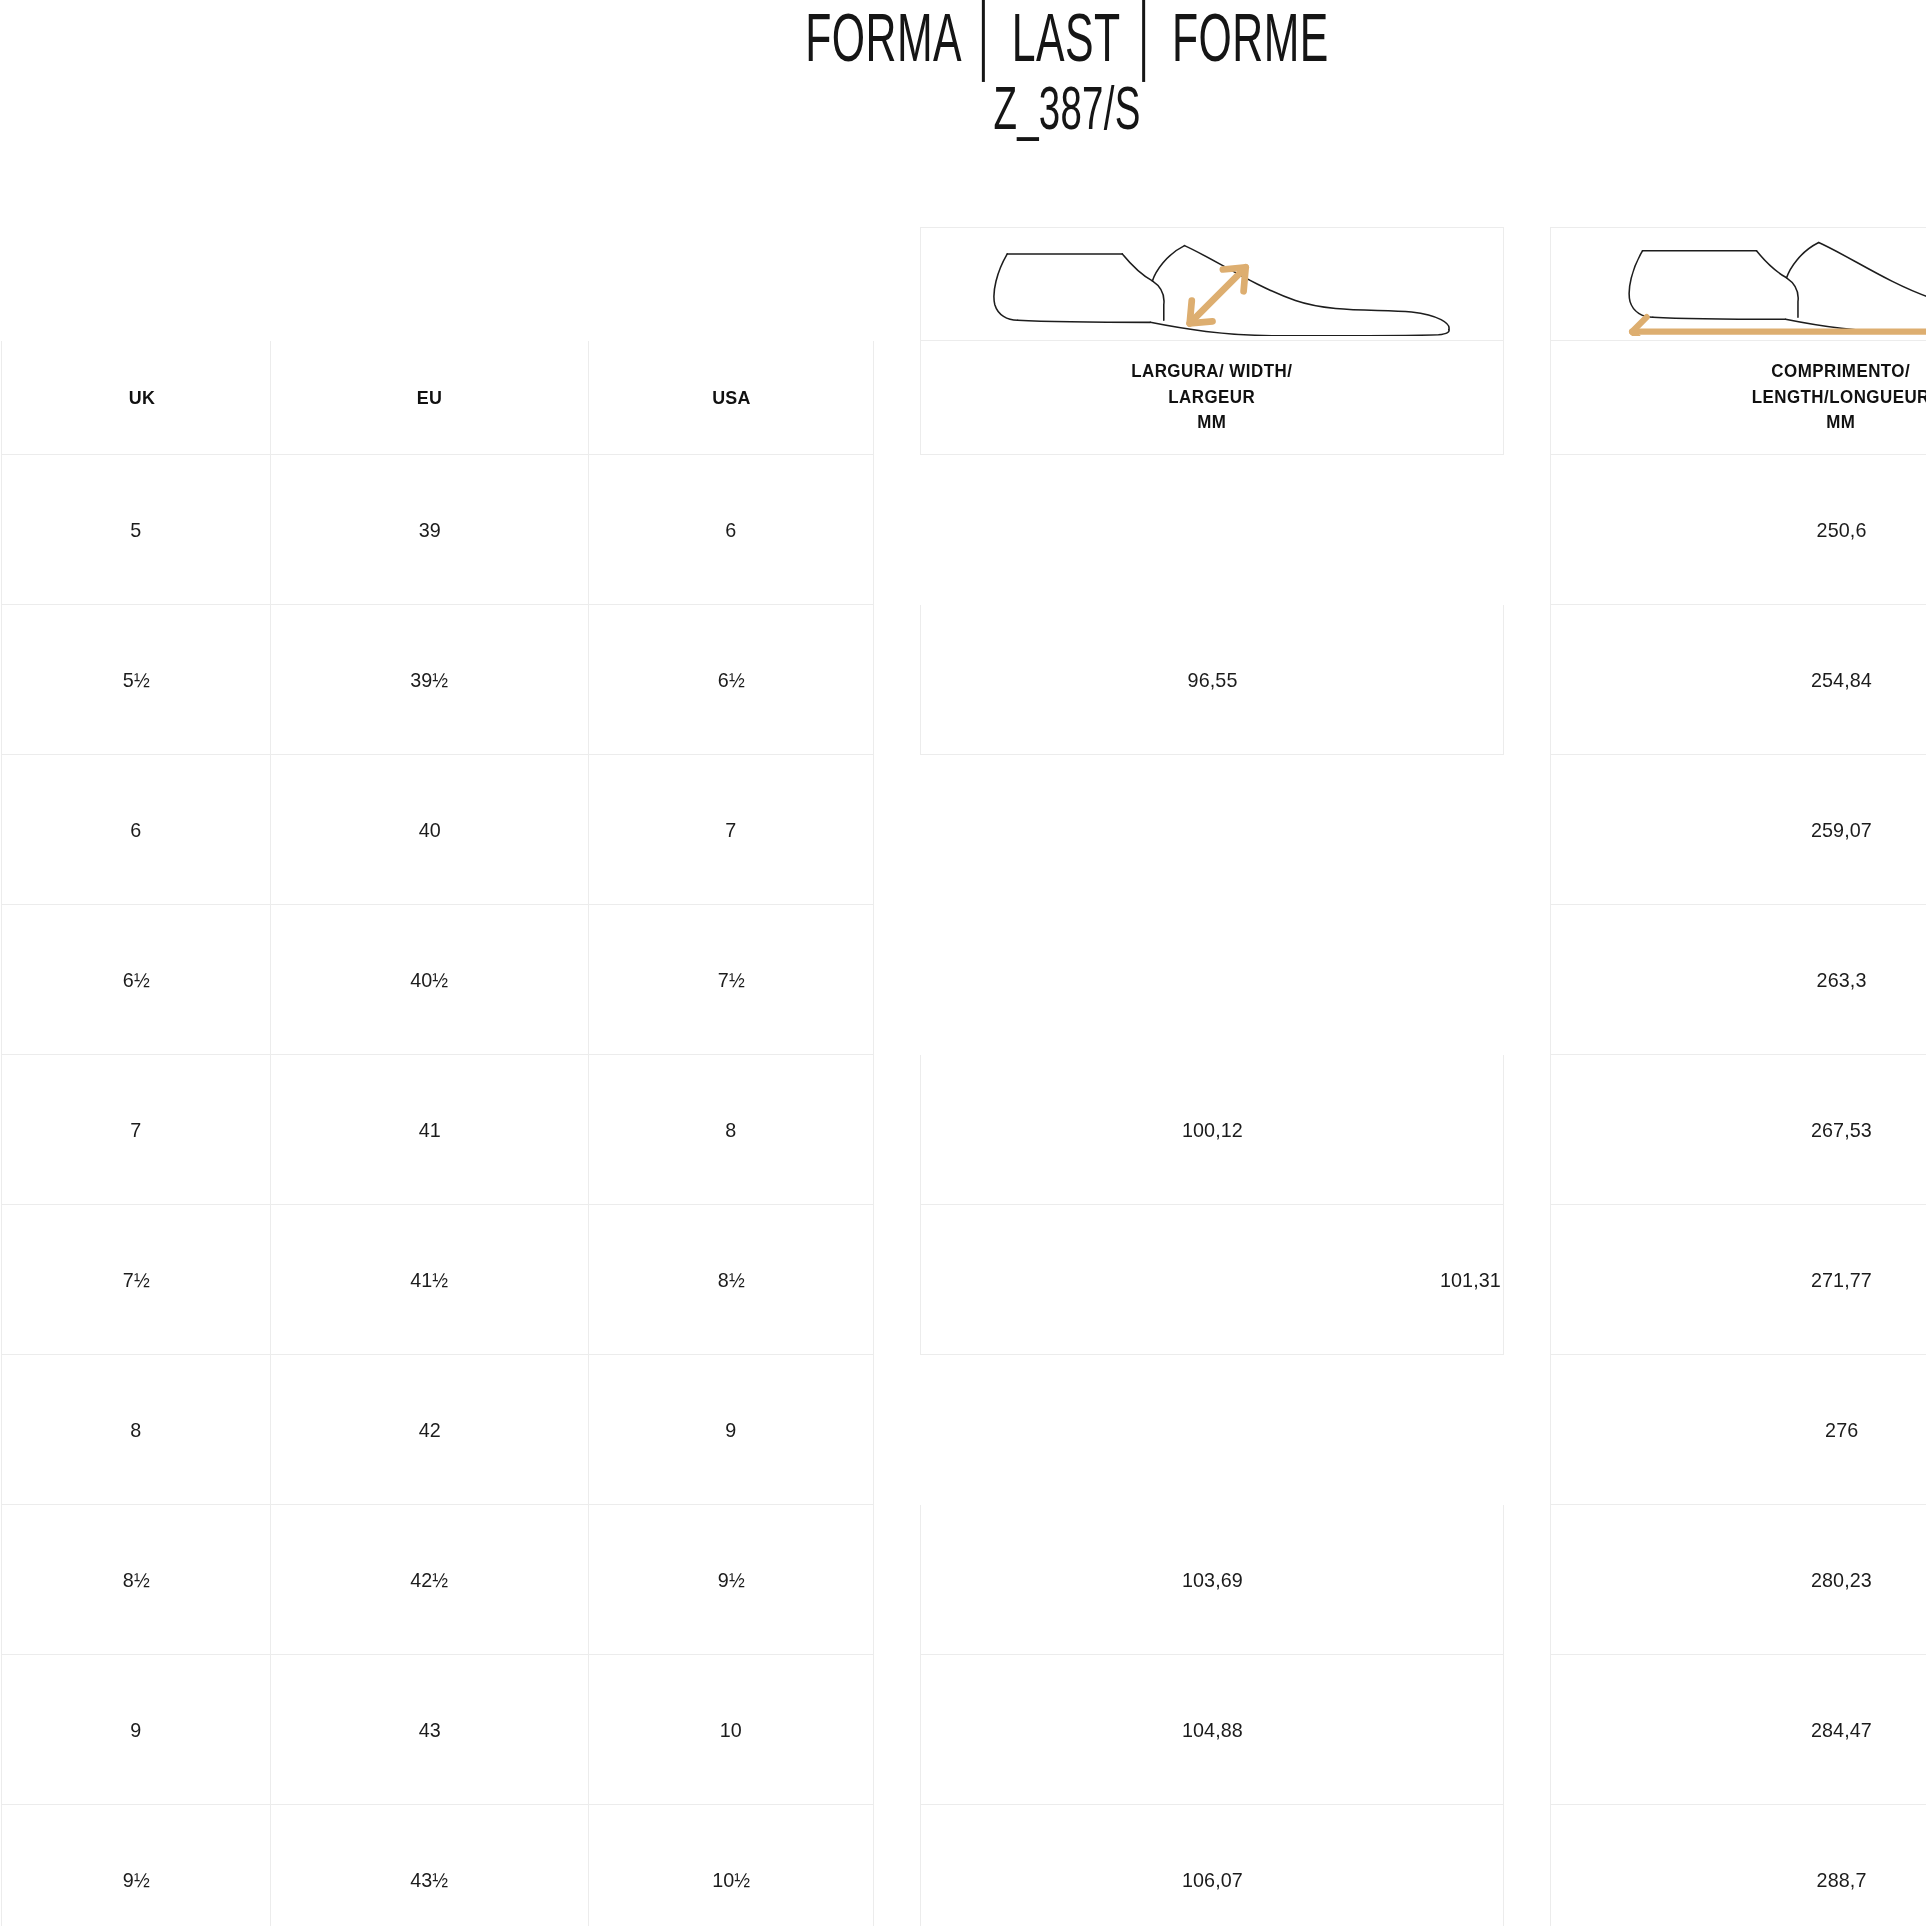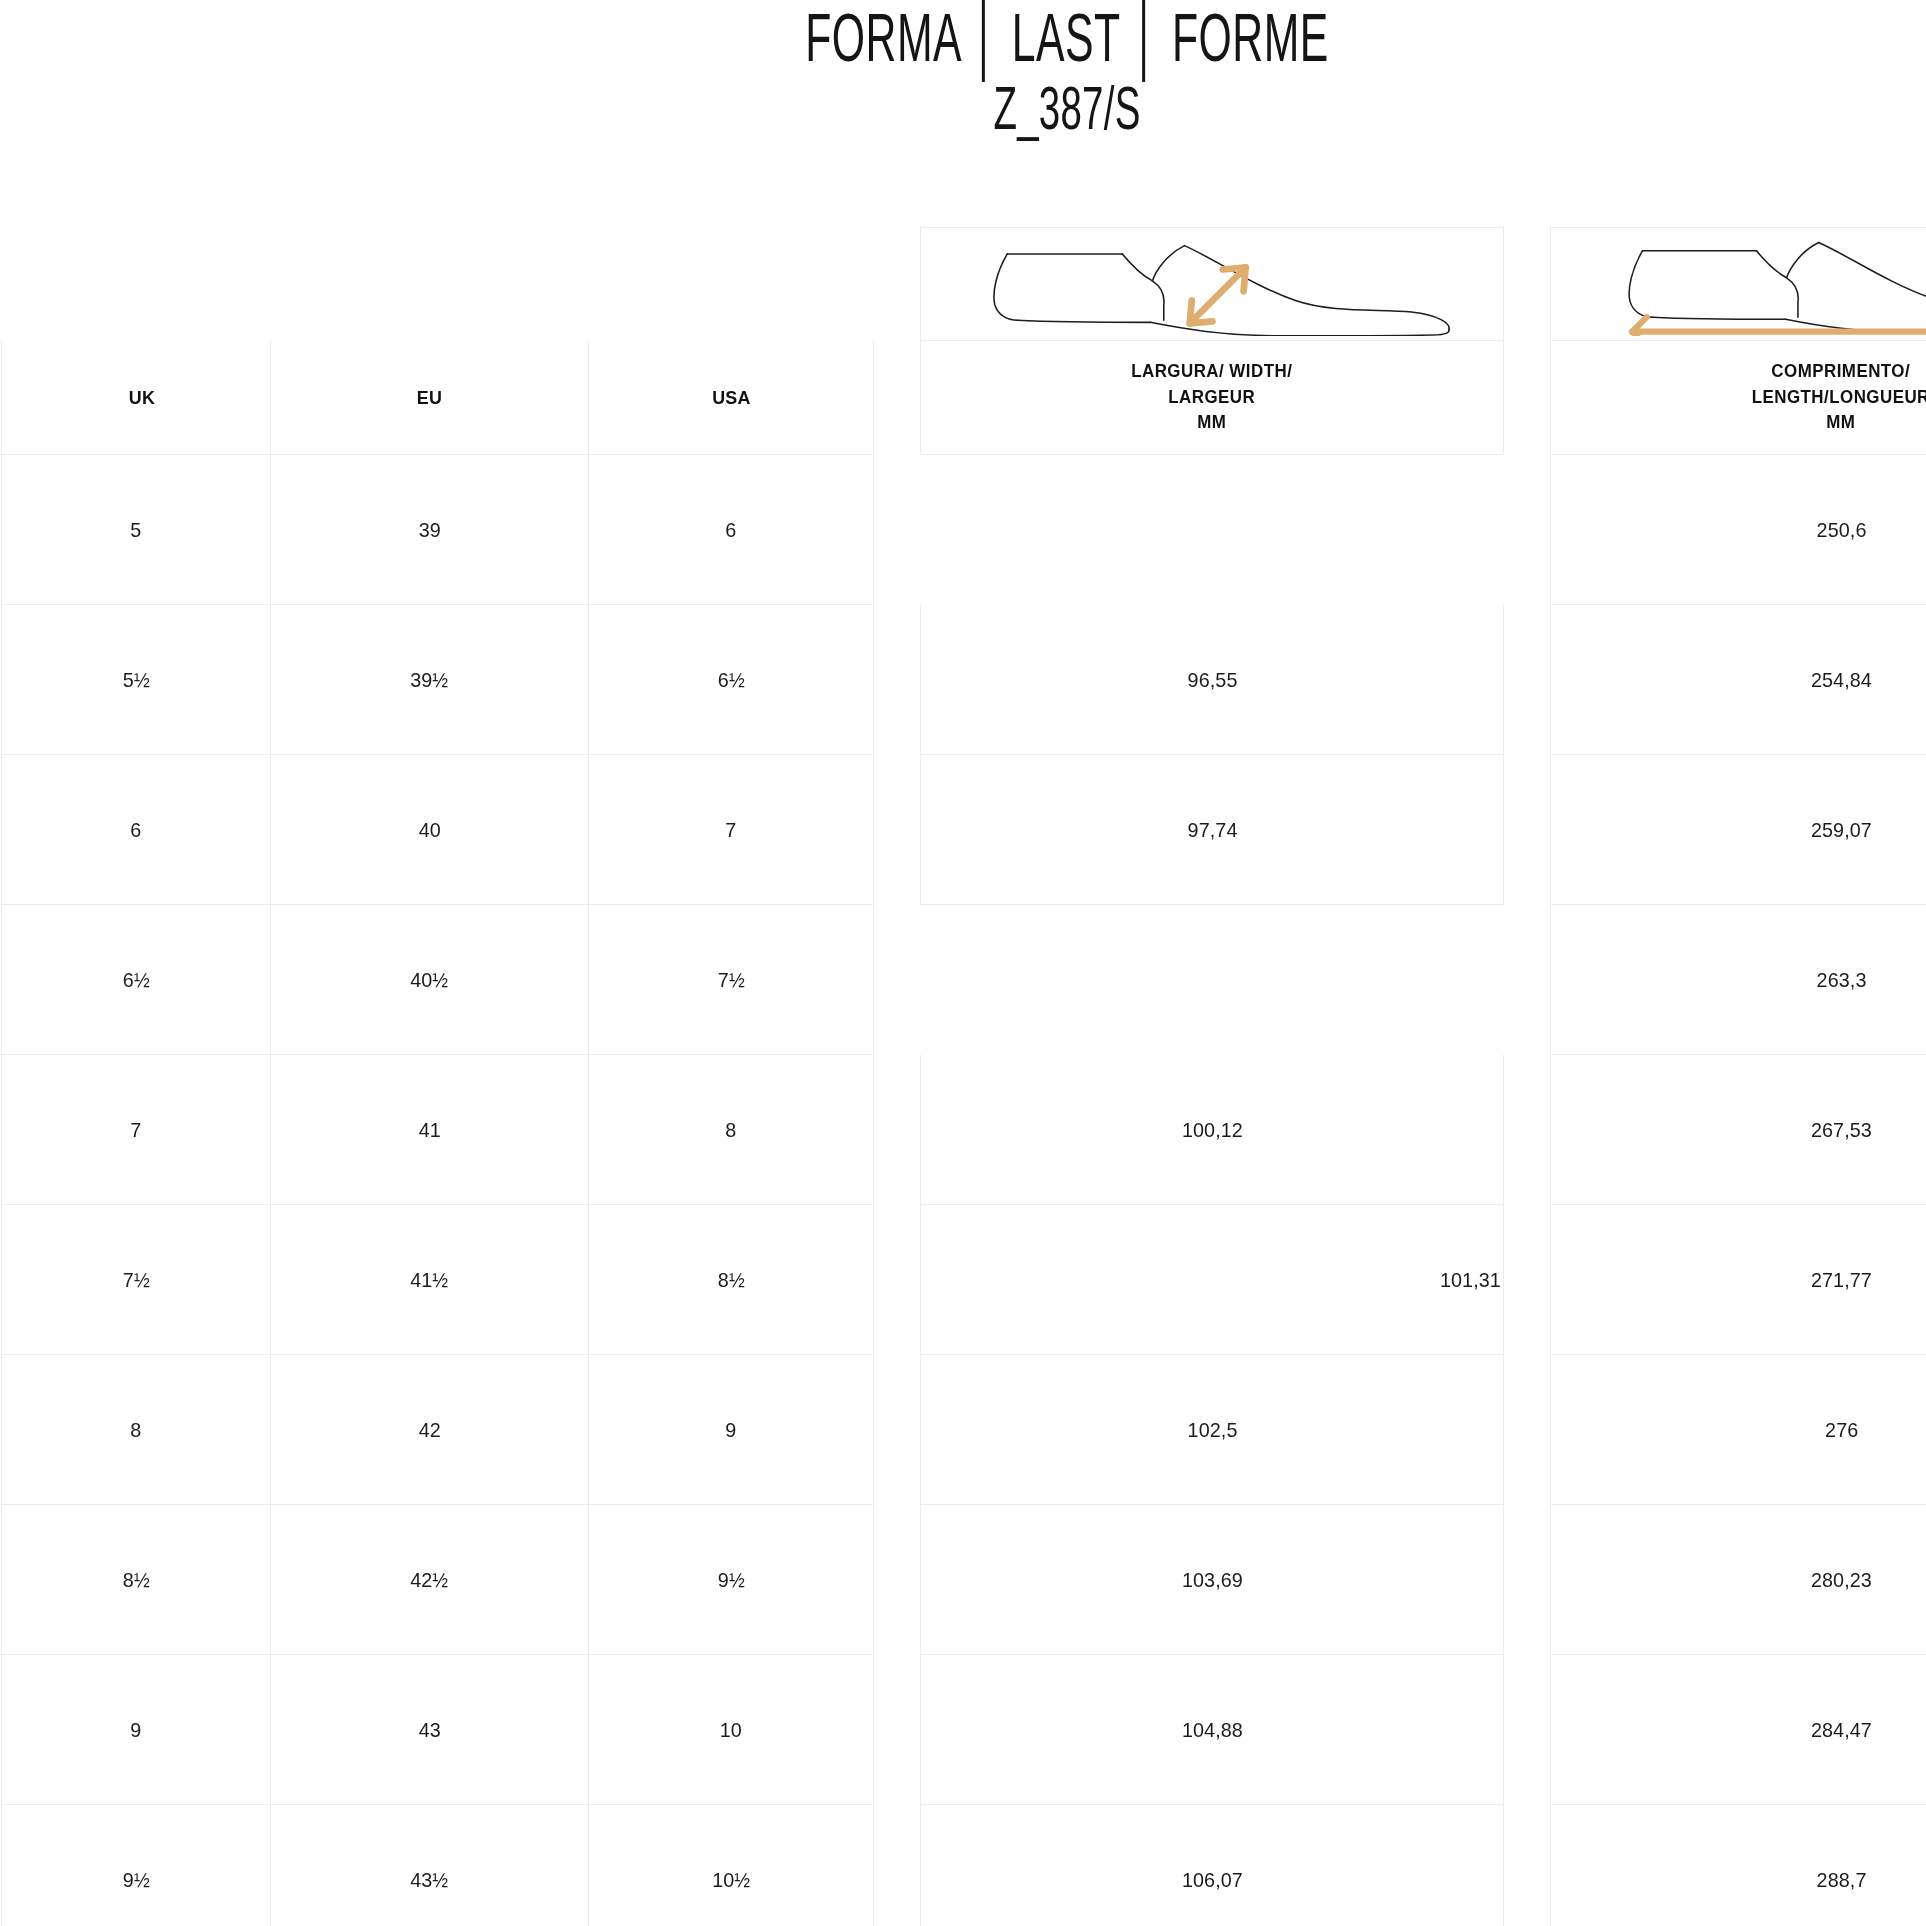--- a/index.html
+++ b/index.html
@@ -216,23 +216,20 @@
     <div class="gap" style="grid-area: 5 / 6;"></div>
     <div class="cell first-col" style="grid-area: 5 / 1;">
       <div class="val">6</div>
     </div>
     <div class="cell" style="grid-area: 5 / 2;">
       <div class="val">40</div>
     </div>
     <div class="cell" style="grid-area: 5 / 3;">
       <div class="val">7</div>
     </div>
-    <div class="cell first-col" style="grid-area: 5 / 5;">
-      <div class="val">97,74</div>
-    </div>
     <div class="cell first-col" style="grid-area: 5 / 7;">
       <div class="val">259,07</div>
     </div>
     <div class="gap" style="grid-area: 6 / 4;"></div>
     <div class="gap" style="grid-area: 6 / 6;"></div>
     <div class="cell first-col" style="grid-area: 6 / 1;">
       <div class="val">6<sup class="frac">½</sup></div>
     </div>
     <div class="cell" style="grid-area: 6 / 2;">
       <div class="val">40<sup class="frac">½</sup></div>
@@ -281,23 +278,20 @@
     <div class="gap" style="grid-area: 9 / 6;"></div>
     <div class="cell first-col" style="grid-area: 9 / 1;">
       <div class="val">8</div>
     </div>
     <div class="cell" style="grid-area: 9 / 2;">
       <div class="val">42</div>
     </div>
     <div class="cell" style="grid-area: 9 / 3;">
       <div class="val">9</div>
     </div>
-    <div class="cell first-col" style="grid-area: 9 / 5;">
-      <div class="val">102,5</div>
-    </div>
     <div class="cell first-col" style="grid-area: 9 / 7;">
       <div class="val">276</div>
     </div>
     <div class="gap" style="grid-area: 10 / 4;"></div>
     <div class="gap" style="grid-area: 10 / 6;"></div>
     <div class="cell first-col" style="grid-area: 10 / 1;">
       <div class="val">8<sup class="frac">½</sup></div>
     </div>
     <div class="cell" style="grid-area: 10 / 2;">
       <div class="val">42<sup class="frac">½</sup></div>

